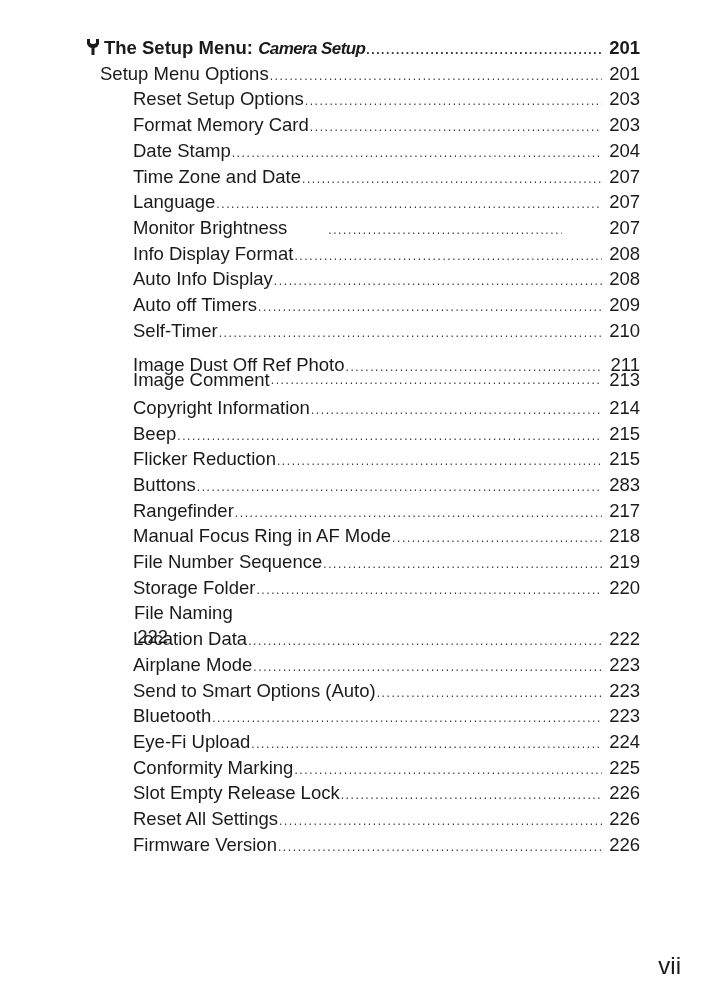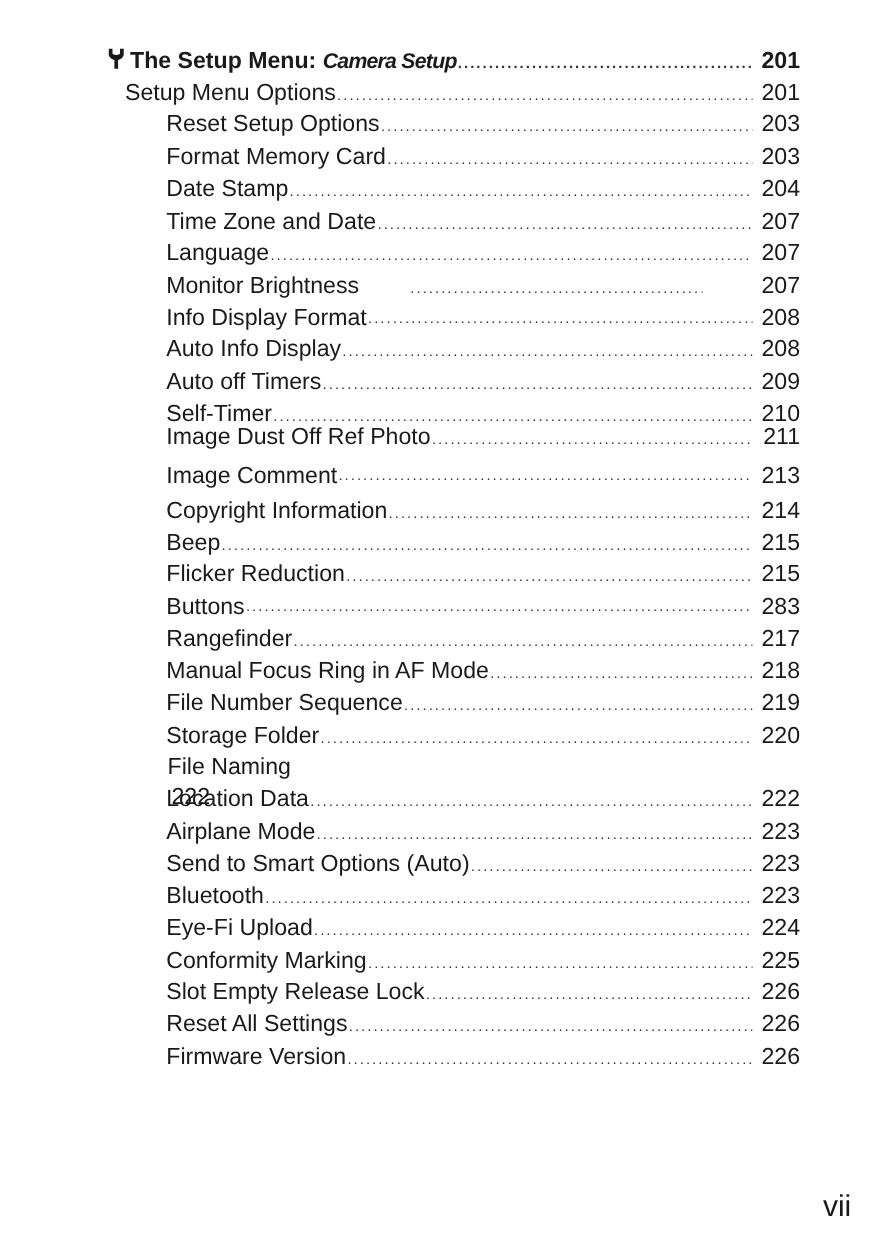--- a/index.html
+++ b/index.html
@@ -62,41 +62,41 @@
       <div class="row l2" style="top: 154.2px;">
         <span class="label">Language</span>
         <span class="leader"></span>
         <span class="page">207</span>
       </div>
       <div class="row l2" style="top: 179.9px; gap: 40px;">
         <span class="label">Monitor Brightness</span>
         <span class="leader"></span>
         <span class="page">207</span>
       </div>
-      <div class="row l2" style="top: 205.6px; align-items: center;">
+      <div class="row l2" style="top: 205.6px;">
         <span class="label">Info Display Format</span>
         <span class="leader"></span>
         <span class="page">208</span>
       </div>
       <div class="row l2" style="top: 231.3px;">
         <span class="label">Auto Info Display</span>
         <span class="leader"></span>
         <span class="page">208</span>
       </div>
       <div class="row l2" style="top: 257px;">
         <span class="label">Auto off Timers</span>
         <span class="leader"></span>
         <span class="page">209</span>
       </div>
       <div class="row l2" style="top: 282.7px;">
         <span class="label">Self-Timer</span>
         <span class="leader"></span>
         <span class="page">210</span>
       </div>
-      <div class="row l2" style="top: 301px; justify-content: center;">
+      <div class="row l2" style="top: 317px; justify-content: center;">
         <span class="label">Image Dust Off Ref Photo</span>
         <span class="leader"></span>
         <span class="page">211</span>
       </div>
       <div class="row l2" style="top: 332px; align-items: flex-end;">
         <span class="label">Image Comment</span>
         <span class="leader"></span>
         <span class="page">213</span>
       </div>
       <div class="row l2" style="top: 359.8px;">
@@ -107,21 +107,21 @@
       <div class="row l2" style="top: 385.5px;">
         <span class="label">Beep</span>
         <span class="leader"></span>
         <span class="page">215</span>
       </div>
       <div class="row l2" style="top: 411.2px;">
         <span class="label">Flicker Reduction</span>
         <span class="leader"></span>
         <span class="page">215</span>
       </div>
-      <div class="row l2" style="top: 436.9px; align-items: center;">
+      <div class="row l2" style="top: 436.9px;">
         <span class="label">Buttons</span>
         <span class="leader"></span>
         <span class="page">283</span>
       </div>
       <div class="row l2" style="top: 462.6px;">
         <span class="label">Rangefinder</span>
         <span class="leader"></span>
         <span class="page">217</span>
       </div>
       <div class="row l2" style="top: 488.3px;">

